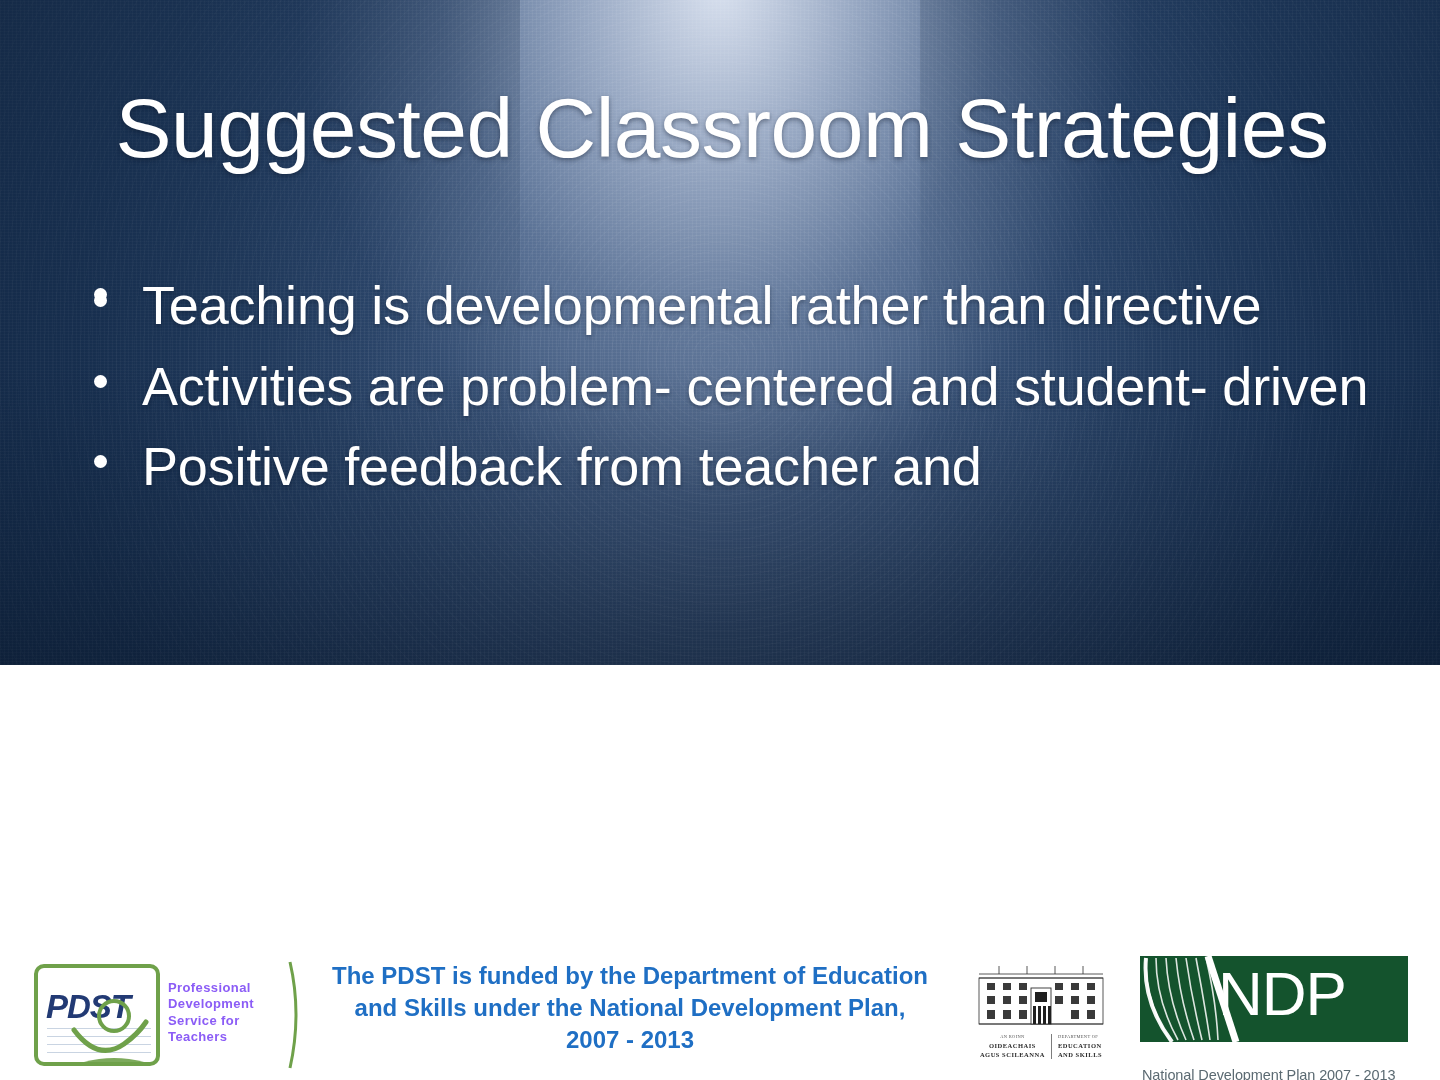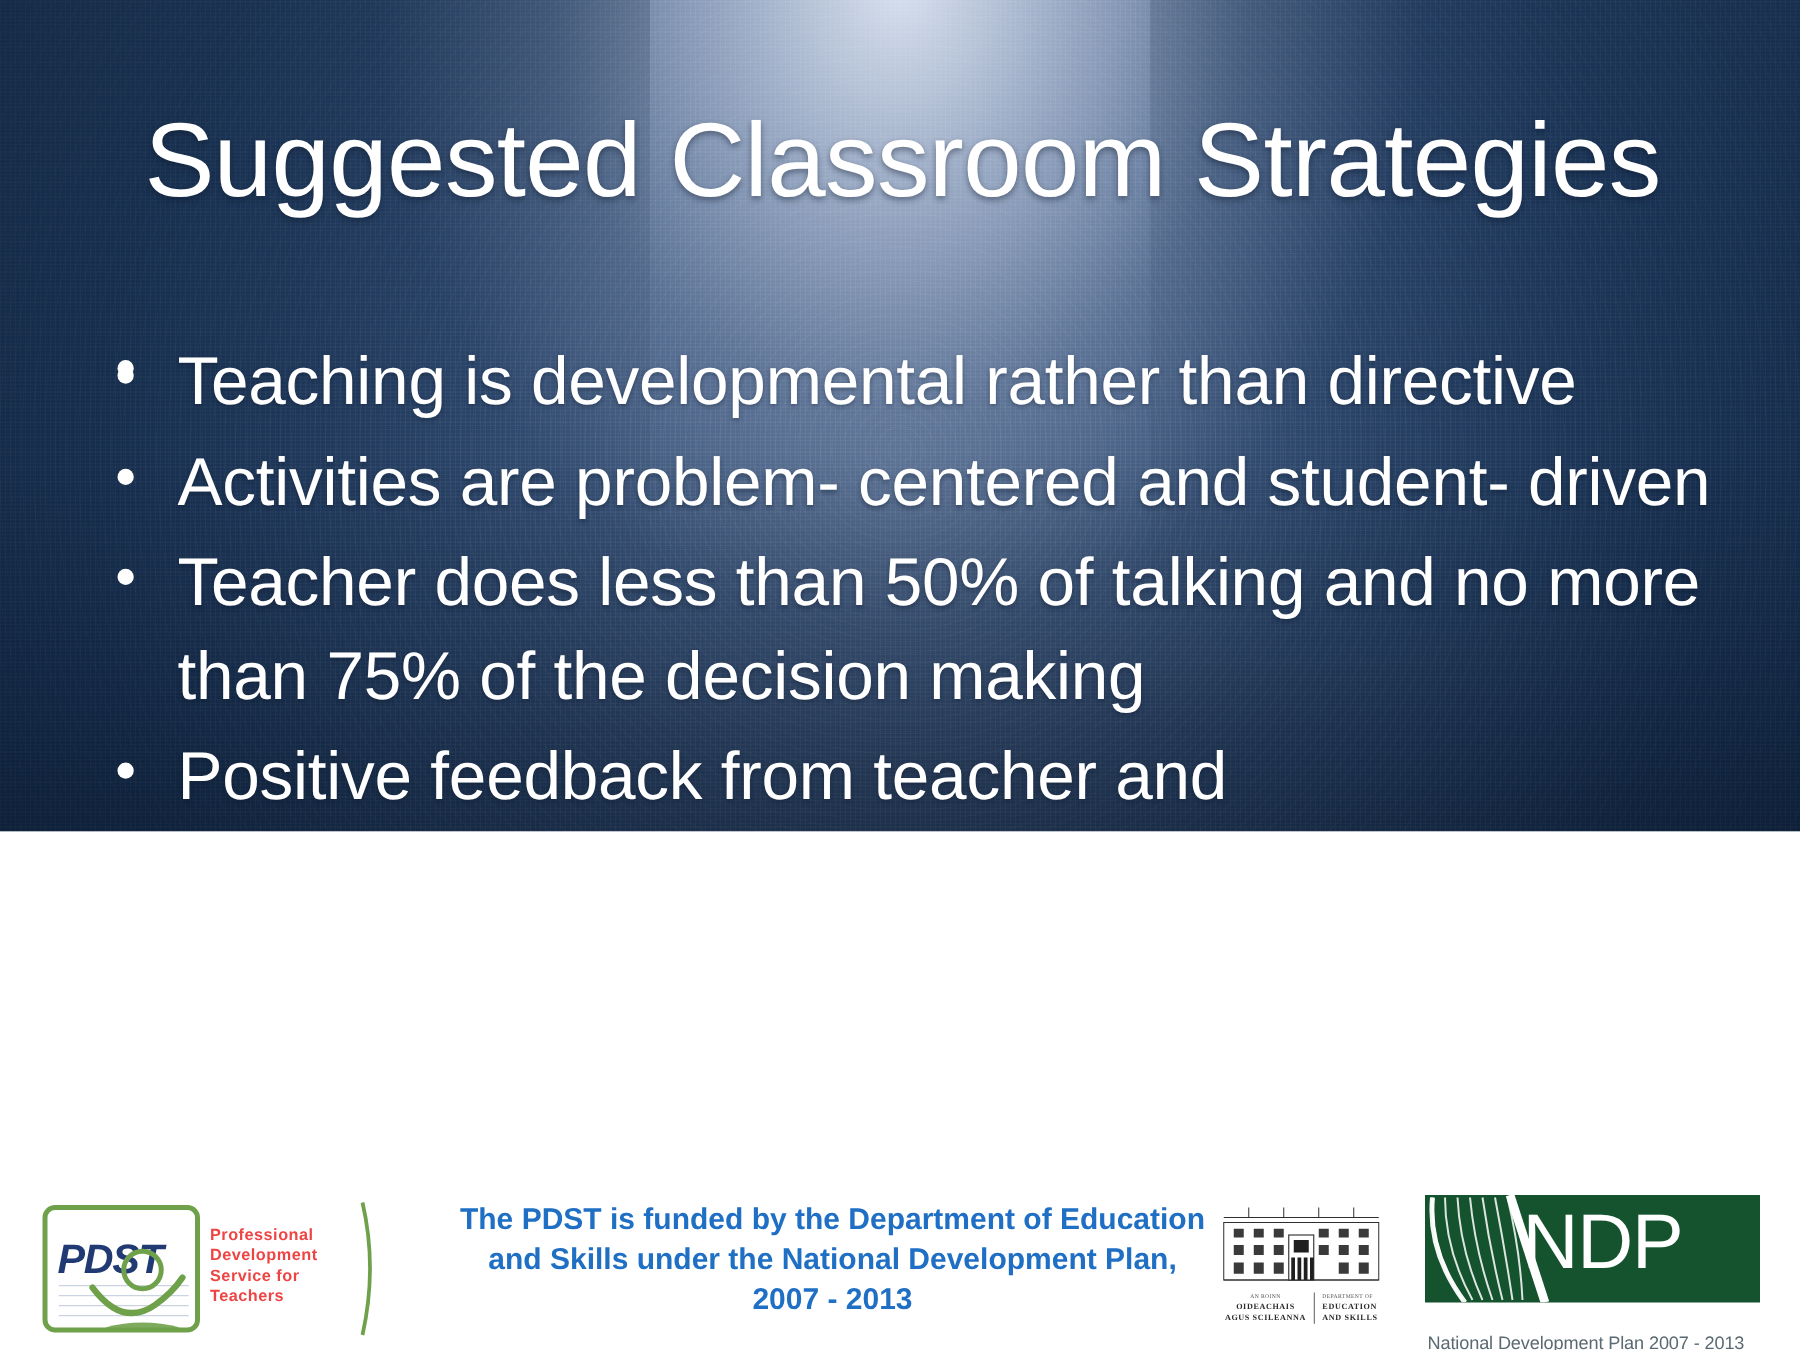--- a/index.html
+++ b/index.html
@@ -184,36 +184,35 @@
   }
   #pdst-swoosh { position:absolute; left:0; top:0; width:278px; height:112px; }
   #pdst-tagline {
     position:absolute;
     left:140px; top:22px;
     width:118px;
     font-family:"Liberation Sans", sans-serif;
     font-size:13px;
     font-weight:bold;
     line-height:1.26;
-    color:#ef4444;
+    color:#8b5cf6;
     letter-spacing:0.4px;
   }
 
   
   #footer-text {
     position:absolute;
     left:330px; top:16px;
     width:600px;
     text-align:center;
     font-family:"Liberation Sans", sans-serif;
     font-size:24px;
     font-weight:bold;
     line-height:1.34;
     color:#1f6fc4;
-    margin-left:36px;
   }
 
   
   #des-crest {
     position:absolute;
     left:963px; top:18px;
     width:156px; height:104px;
   }
   #des-building { position:absolute; left:14px; top:0; width:128px; height:70px; }
   #des-caption {
@@ -289,24 +288,20 @@
       <li class="bullet-item">
         <span class="bullet-dot"></span>
       </li>
       <li class="bullet-item">
         <span class="bullet-dot"></span>
         <span>Teaching is developmental rather than directive</span>
       </li>
       <li class="bullet-item">
         <span class="bullet-dot"></span>
         <span>Activities are problem- centered and student- driven</span>
-      </li>
-      <li class="bullet-item">
-        <span class="bullet-dot"></span>
-        <span>Teacher does less than 50% of talking and no more than 75% of the decision making</span>
       </li>
       <li class="bullet-item">
         <span class="bullet-dot"></span>
         <span>Positive feedback from teacher and</span>
       </li>
     </ul>
   </div>
 
   <div id="footer-band">
 

